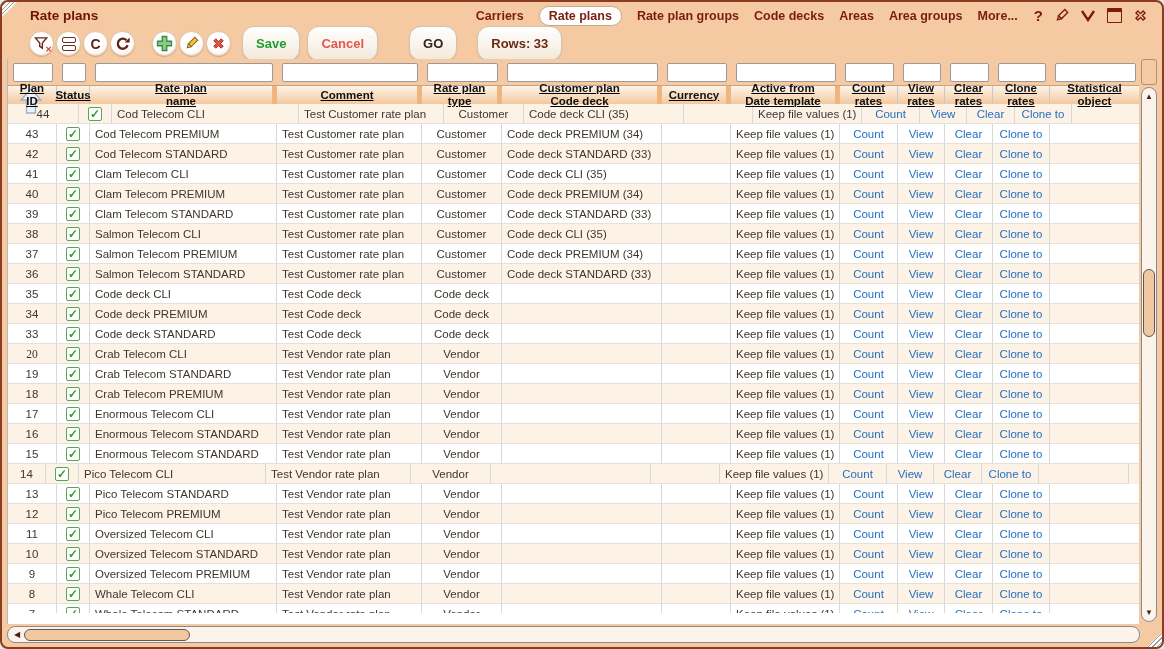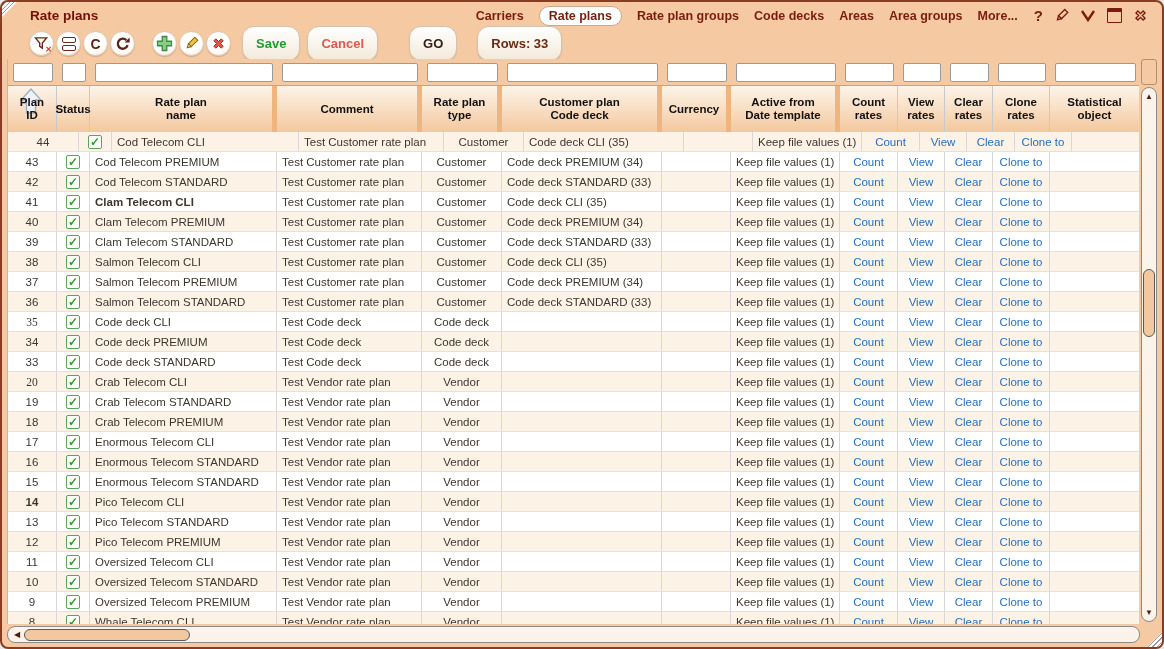--- a/index.html
+++ b/index.html
@@ -33,21 +33,21 @@
   .funnel-x{position:absolute;right:1px;bottom:1px;font-size:8px;font-weight:bold;color:#d9352a;line-height:8px;}
   .bars{display:flex;flex-direction:column;gap:2px;}
   .bars div{width:12px;height:4px;border:1.4px solid #6b2a1a;border-radius:2px;background:#fff;}
   
   #grid{position:absolute;left:5px;top:57px;width:1132px;height:565px;background:#fff;
     border-left:1px solid #b9b9b9;box-sizing:border-box;overflow:hidden;}
   #filter-row{display:flex;height:26px;background:#f5c9a2;border-bottom:1px solid #caa27c;}
   .fcell{box-sizing:border-box;display:flex;align-items:center;justify-content:center;flex:0 0 auto;}
   .fcell input{box-sizing:border-box;height:19px;border:1px solid #9a9a9a;border-radius:2px;background:#fff;
     width:calc(100% - 9px);font-size:11px;padding:0 3px;}
-  #header-row{display:flex;height:46px;background:linear-gradient(#fdf4e9,#f3c89e);}
+  #header-row{display:flex;height:18px;background:linear-gradient(#fdf4e9,#f3c89e);text-decoration:underline;}
   .hcell{box-sizing:border-box;flex:0 0 auto;display:flex;align-items:center;justify-content:center;text-align:center;
     font-size:11.5px;font-weight:bold;color:#111;line-height:13px;white-space:pre-line;
     border-right:1px solid #c9c9c9;position:relative;cursor:pointer;}
   .hcell.sep{border-right:5px solid #f0b47f;}
   .sort-arrow{position:absolute;left:12px;top:2px;opacity:.95;}
   .hcell .lbl{position:relative;z-index:2;}
   #body{overflow:hidden;height:509px;}
   .row{display:flex;height:20px;}
   .row.odd{background:#fdf2e6;}
   .cell{box-sizing:border-box;flex:0 0 auto;font-size:11.5px;color:#3e362d;display:flex;align-items:center;
@@ -315,21 +315,21 @@
           </div>
           <div class="cell" style="width: 90px;"></div>
         </div>
         <div class="row">
           <div class="cell center" style="width: 49px;">41</div>
           <div class="cell center" style="width: 33px;">
             <span class="checkbox">
               <span>✓</span>
             </span>
           </div>
-          <div class="cell" style="width: 187px; font-weight: bold;">Clam Telecom CLI</div>
+          <div class="cell" style="width: 187px;">Clam Telecom CLI</div>
           <div class="cell" style="width: 145px;">Test Customer rate plan</div>
           <div class="cell center" style="width: 80px;">Customer</div>
           <div class="cell" style="width: 160px;">Code deck CLI (35)</div>
           <div class="cell" style="width: 69px;"></div>
           <div class="cell" style="width: 109px;">Keep file values (1)</div>
           <div class="cell center" style="width: 58px;">
             <a>Count</a>
           </div>
           <div class="cell center" style="width: 47px;">
             <a>View</a>
@@ -471,21 +471,21 @@
           </div>
           <div class="cell center" style="width: 48px;">
             <a>Clear</a>
           </div>
           <div class="cell center" style="width: 57px;">
             <a>Clone to</a>
           </div>
           <div class="cell" style="width: 90px;"></div>
         </div>
         <div class="row">
-          <div class="cell center" style="width: 49px; font-family: Liberation Serif, serif;">35</div>
+          <div class="cell center" style="width: 49px;">35</div>
           <div class="cell center" style="width: 33px;">
             <span class="checkbox">
               <span>✓</span>
             </span>
           </div>
           <div class="cell" style="width: 187px;">Code deck CLI</div>
           <div class="cell" style="width: 145px;">Test Code deck</div>
           <div class="cell center" style="width: 80px;">Code deck</div>
           <div class="cell" style="width: 160px;"></div>
           <div class="cell" style="width: 69px;"></div>
@@ -714,21 +714,21 @@
           </div>
           <div class="cell center" style="width: 48px;">
             <a>Clear</a>
           </div>
           <div class="cell center" style="width: 57px;">
             <a>Clone to</a>
           </div>
           <div class="cell" style="width: 90px;"></div>
         </div>
         <div class="row odd">
-          <div class="cell center" style="width: 49px; font-weight: bold;">14</div>
+          <div class="cell center" style="width: 38px;">14</div>
           <div class="cell center" style="width: 33px;">
             <span class="checkbox">
               <span>✓</span>
             </span>
           </div>
           <div class="cell" style="width: 187px;">Pico Telecom CLI</div>
           <div class="cell" style="width: 145px;">Test Vendor rate plan</div>
           <div class="cell center" style="width: 80px;">Vendor</div>
           <div class="cell" style="width: 160px;"></div>
           <div class="cell" style="width: 69px;"></div>

